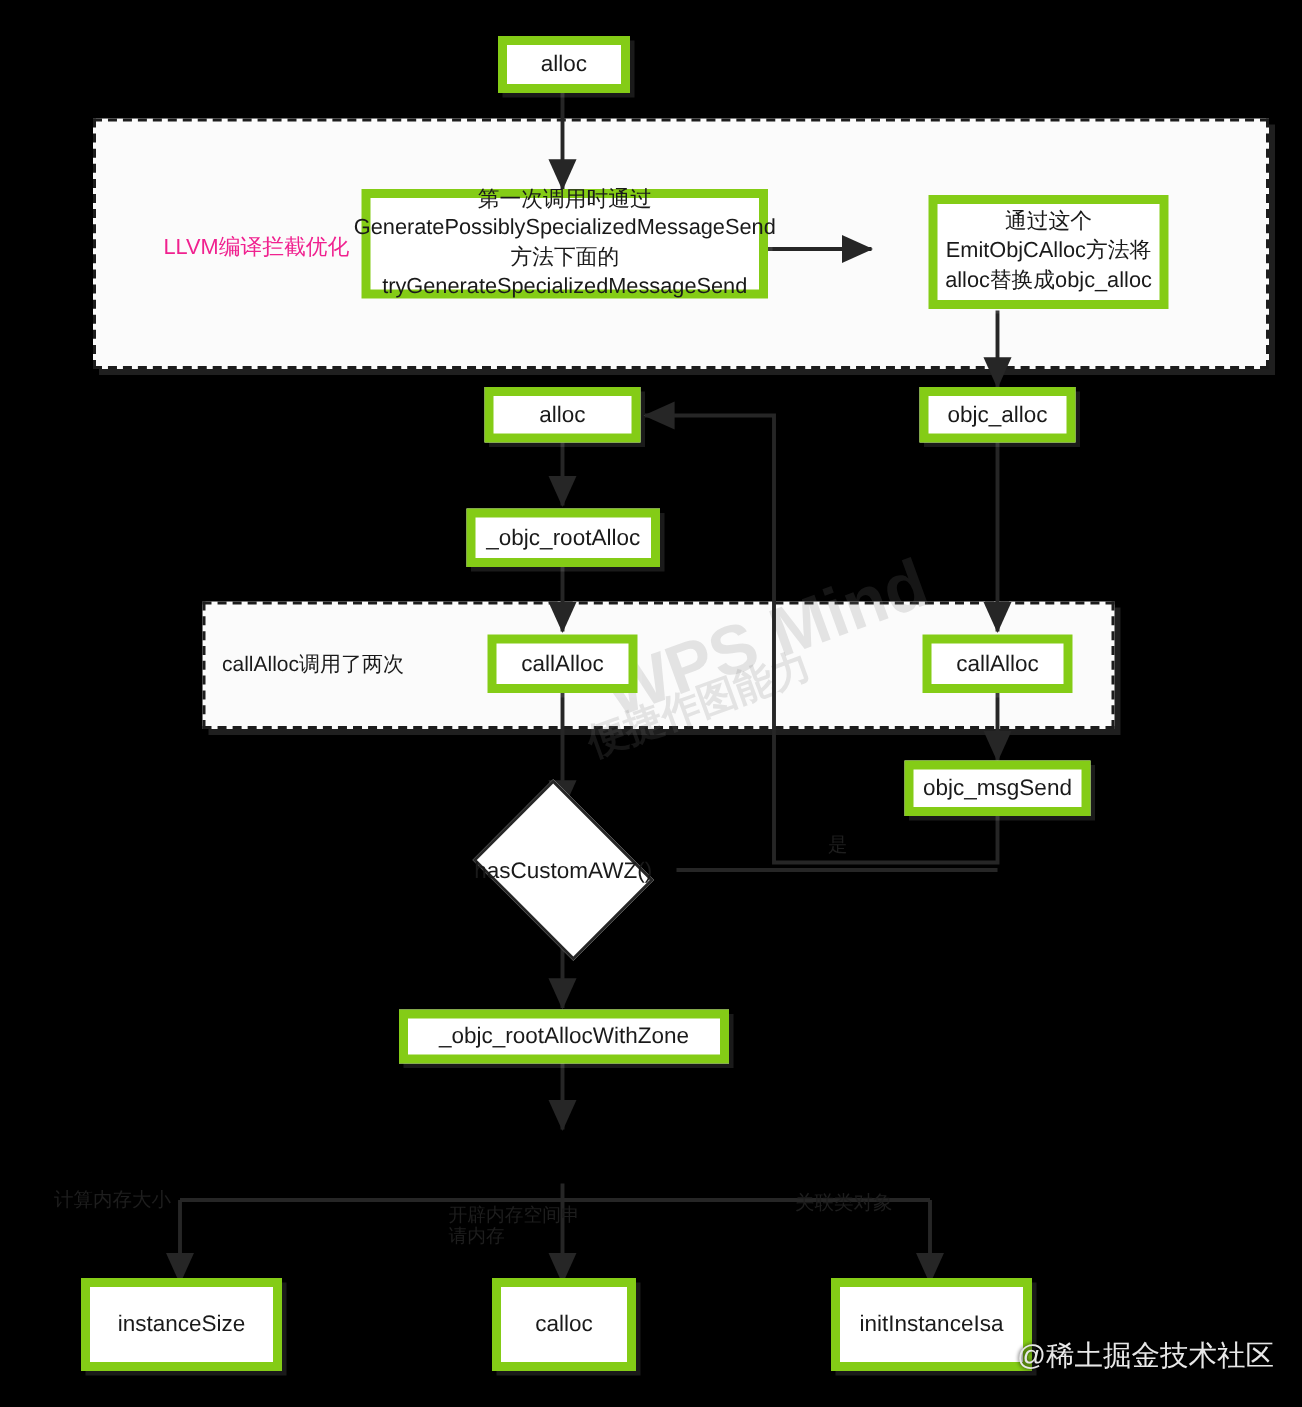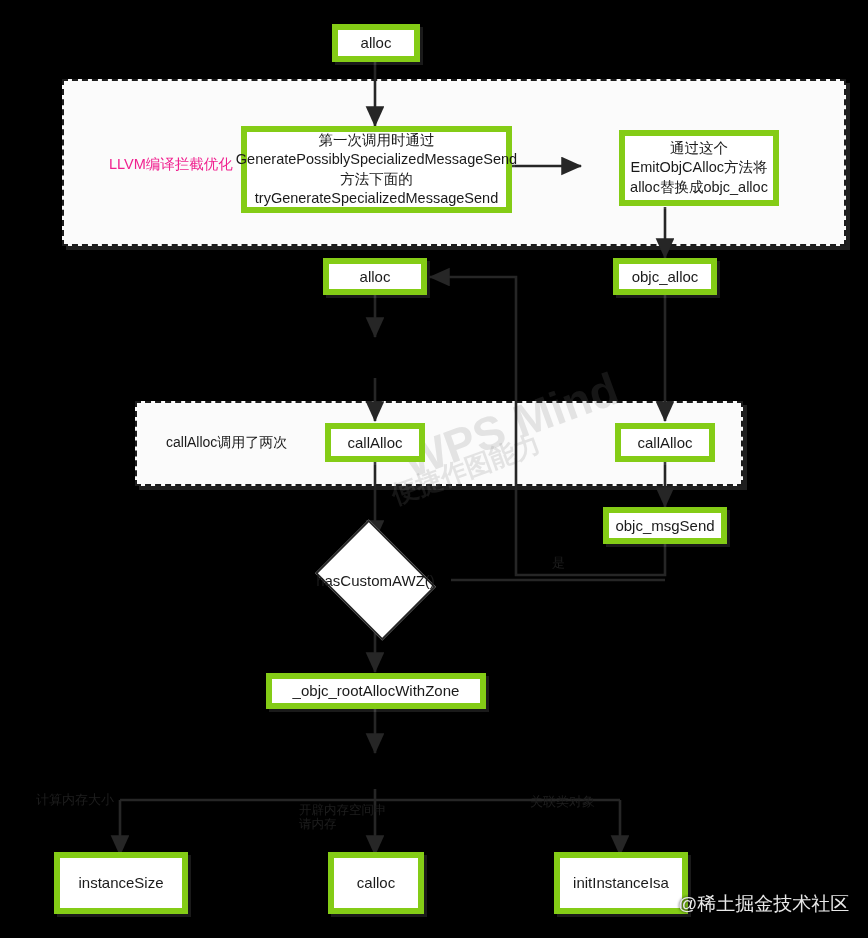--- a/index.html
+++ b/index.html
@@ -77,21 +77,21 @@
 </style>
 </head>
 <body>
 
 <div id="stage">
 
   <div class="group" style="left:62px;top:79px;width:784px;height:167px;"></div>
   <div class="grouplabel pink" style="left:89px;top:155px;margin-left:20px;">LLVM编译拦截优化</div>
 
   <div class="group" style="left:135px;top:401px;width:608px;height:85px;"></div>
-  <div class="grouplabel" style="left:166px;top:434px;">callAlloc调用了两次</div>
+  <div class="grouplabel" style="left:148px;top:434px;">callAlloc调用了两次</div>
 
   <div class="watermark" style="left:398px;top:398px;">WPS Mind</div>
   <div class="watermark" style="left:388px;top:452px;font-size:26px;">便捷作图能力</div>
 
   <svg class="edges">
     <defs>
       <marker id="ah" markerWidth="10" markerHeight="10" refX="7.6" refY="3.6" orient="auto" markerUnits="strokeWidth">
         <path d="M0,0 L8,3.6 L0,7.2 z" fill="#262626"></path>
       </marker>
       <marker id="ahd" markerWidth="10" markerHeight="10" refX="7.6" refY="3.6" orient="auto" markerUnits="strokeWidth">
@@ -127,32 +127,33 @@
       <path d="M375,789 L375,800"></path>
       <path d="M120,800 L620,800"></path>
       <path d="M120,800 L120,855" marker-end="url(#ah)"></path>
       <path d="M375,800 L375,855" marker-end="url(#ah)"></path>
       <path d="M620,800 L620,855" marker-end="url(#ah)"></path>
     </g>
   </svg>
 
   <div class="node" style="left:332px;top:24px;width:88px;height:38px;">alloc</div>
 
-  <div class="node multiline" style="left:241px;top:126px;width:271px;height:87px;">
+  <div class="node multiline" style="left:241px;top:126px;width:271px;height:73px;">
     <span>第一次调用时通过GeneratePossiblySpecializedMessageSend方法下面的tryGenerateSpecializedMessageSend</span>
   </div>
 
   <div class="node multiline" style="left:585px;top:130px;width:160px;height:76px;margin-left:34px;">
     <span>通过这个EmitObjCAlloc方法将alloc替换成objc_alloc</span>
   </div>
 
   <div class="node" style="left:323px;top:258px;width:104px;height:37px;">alloc</div>
 
   <div class="node" style="left:613px;top:258px;width:104px;height:37px;">objc_alloc</div>
 
+  <div class="node" style="left:311px;top:339px;width:129px;height:39px;">_objc_rootAlloc</div>
 
   <div class="node" style="left:325px;top:423px;width:100px;height:39px;">callAlloc</div>
 
   <div class="node" style="left:615px;top:423px;width:100px;height:39px;">callAlloc</div>
 
   <div class="node" style="left:603px;top:507px;width:124px;height:37px;">objc_msgSend</div>
 
   <div class="diamond" style="left:328px;top:542px;width:95px;height:76px;">
     <div class="dshape"></div>
     <div class="dtext">hasCustomAWZ()</div>

